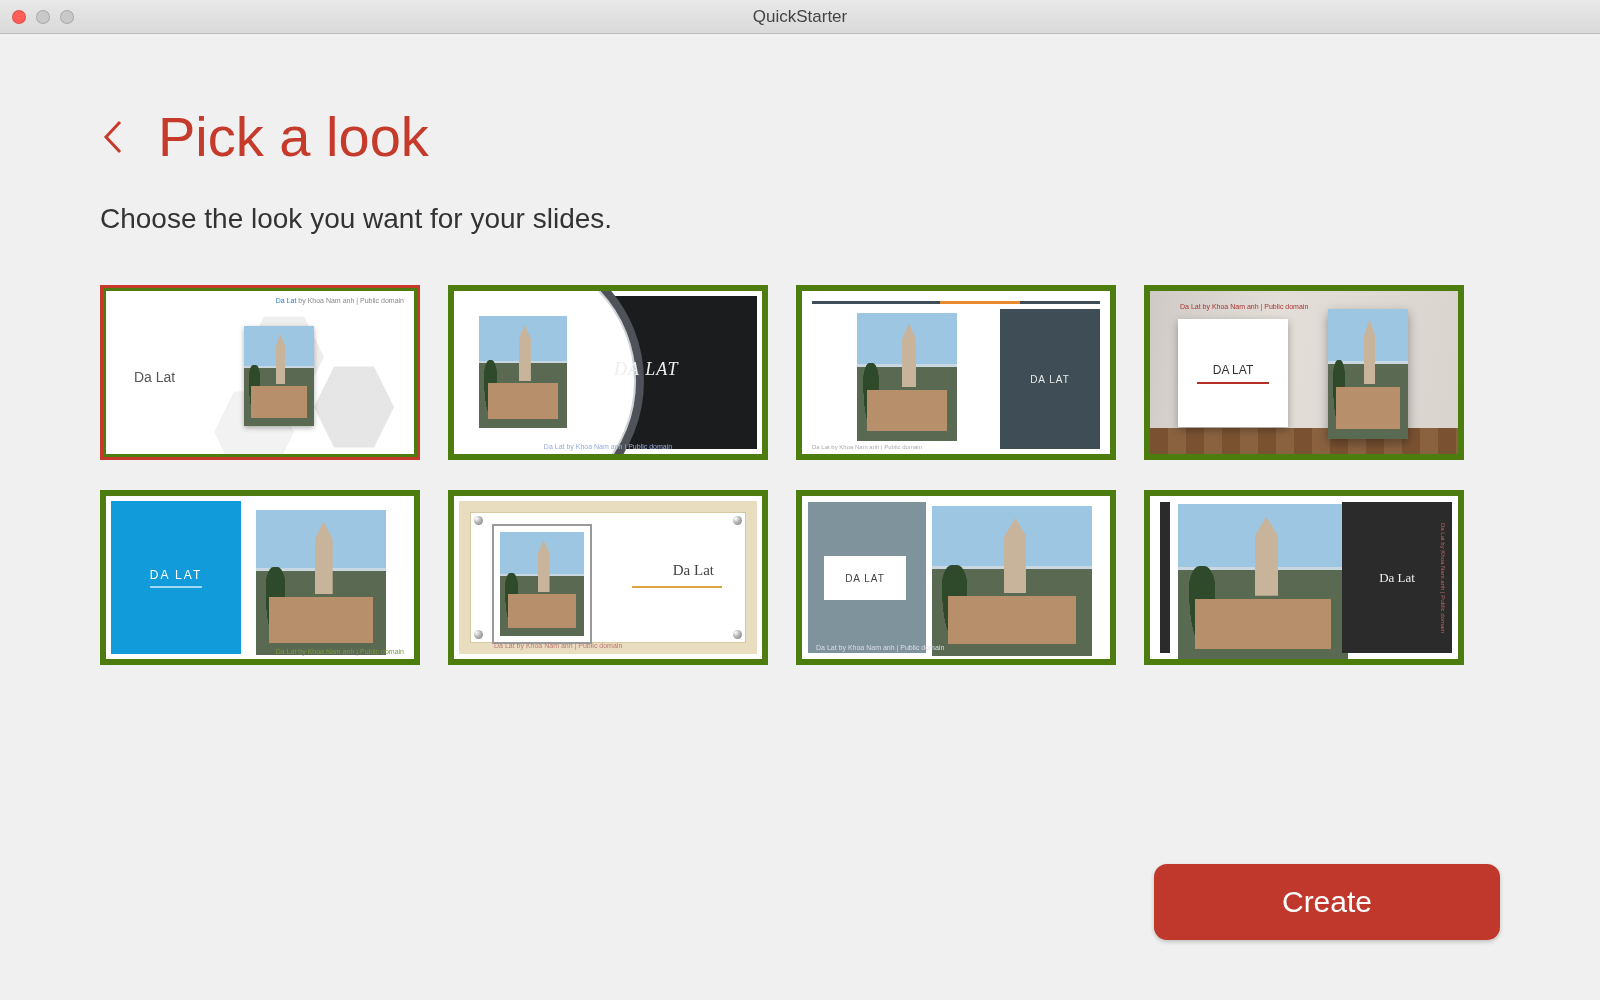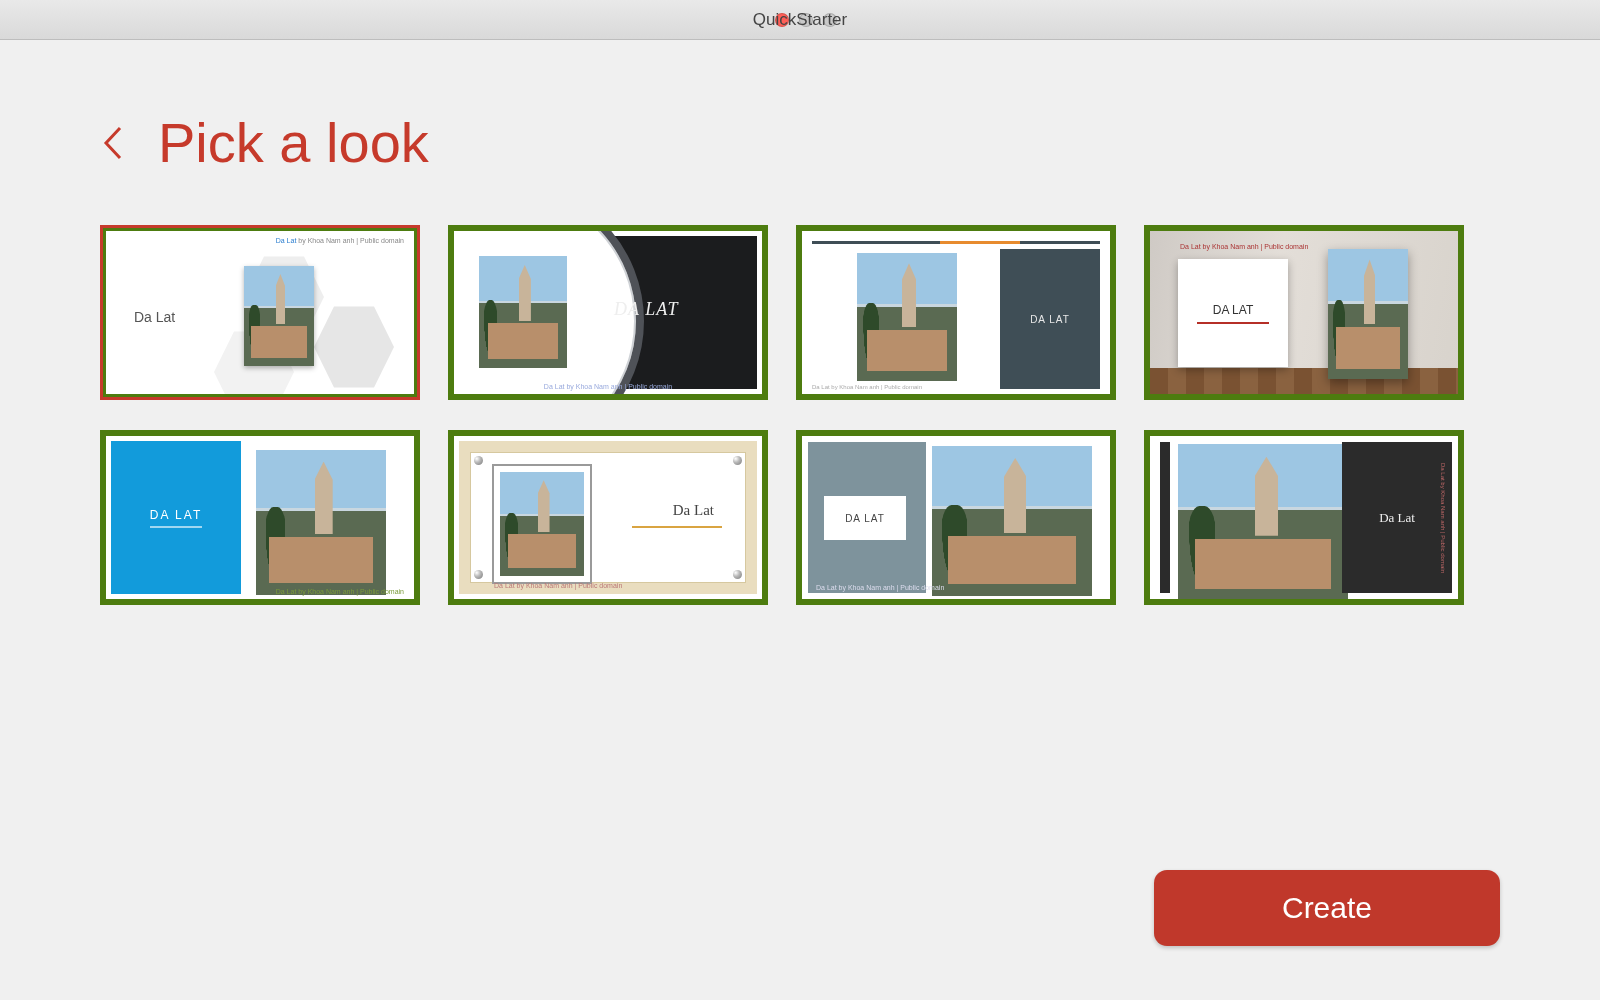--- a/index.html
+++ b/index.html
@@ -1,26 +1,25 @@
 <!DOCTYPE html>
 <html><head>
 <meta charset="utf-8">
 <style>
   * { box-sizing: border-box; margin: 0; padding: 0; }
   html, body { width: 1600px; height: 1000px; font-family: -apple-system, "Helvetica Neue", Arial, sans-serif; background: #f0f0f0; overflow: hidden; }
 
   
   .titlebar {
-    height: 40px;
+    height: 34px;
     background: linear-gradient(#e9e9e9, #d9d9d9);
     border-bottom: 1px solid #bdbdbd;
     display: flex;
     align-items: center;
     position: relative;
-    justify-content: center;
   }
   .traffic-lights { display: flex; gap: 10px; margin-left: 12px; }
   .tl { width: 14px; height: 14px; border-radius: 50%; border: 1px solid rgba(0,0,0,0.15); }
   .tl.close { background: #ff5f57; }
   .tl.min { background: #c9c9c9; }
   .tl.max { background: #c9c9c9; }
   .win-title {
     position: absolute; left: 0; right: 0; text-align: center;
     font-size: 17px; color: #444;
   }
@@ -180,20 +179,21 @@
 
   <div class="head-row">
     <span class="chev-icon">
       <svg width="24" height="38" viewBox="0 0 24 38">
           <polyline points="20,4 6,19 20,34" fill="none" stroke="#c63a2b" stroke-width="3"></polyline>
         </svg>
     </span>
     <h1 class="page-title">Pick a look</h1>
   </div>
 
+  <p class="subtitle">Choose the look you want for your slides.</p>
 
   <div class="grid">
 
     <div class="card c1 selected">
       <span class="credit"><b>Da Lat</b><span> by Khoa Nam anh | Public domain</span></span>
       <div class="hex h1"></div>
       <div class="hex h2"></div>
       <div class="hex h3"></div>
       <div class="photo">
           <div class="tree"></div>

